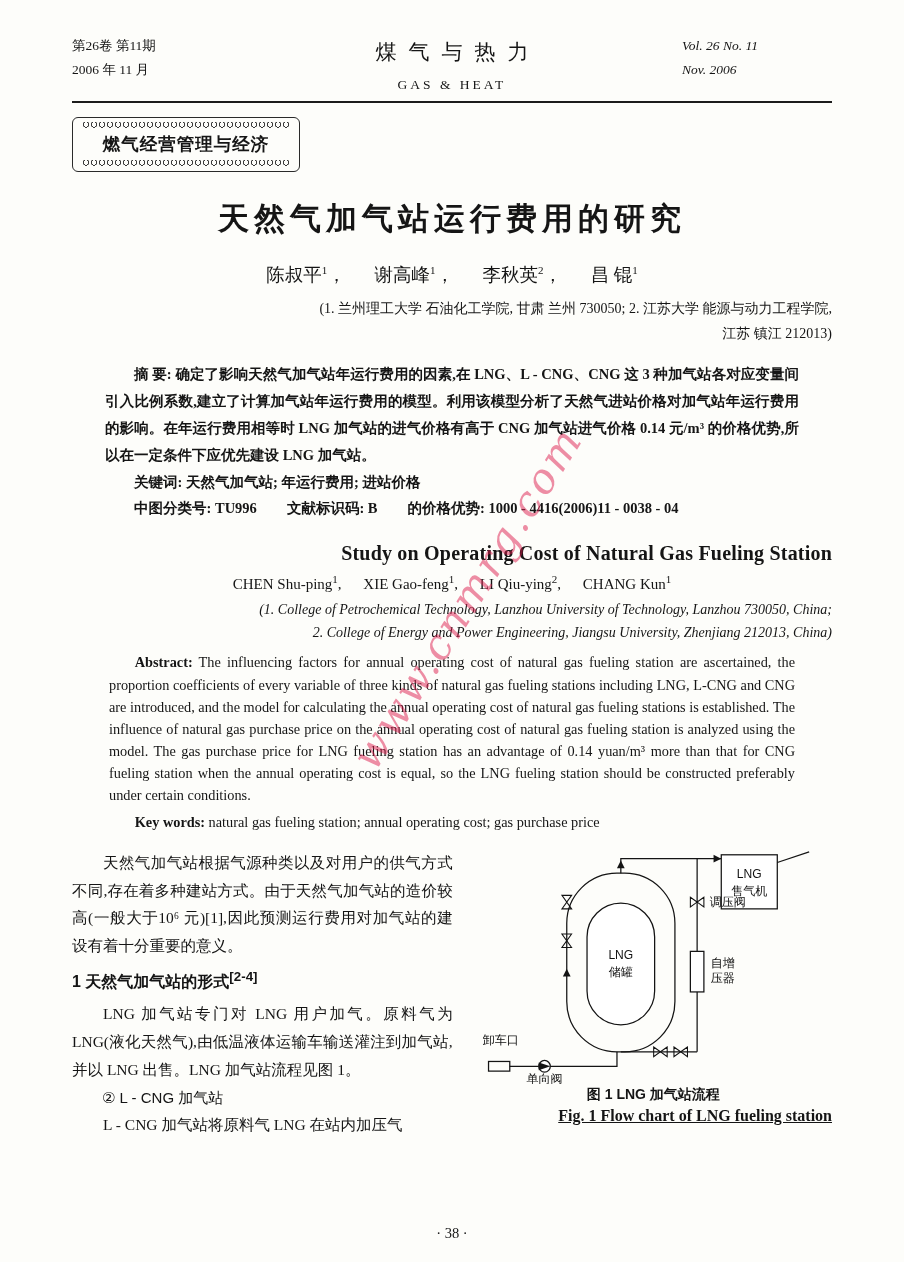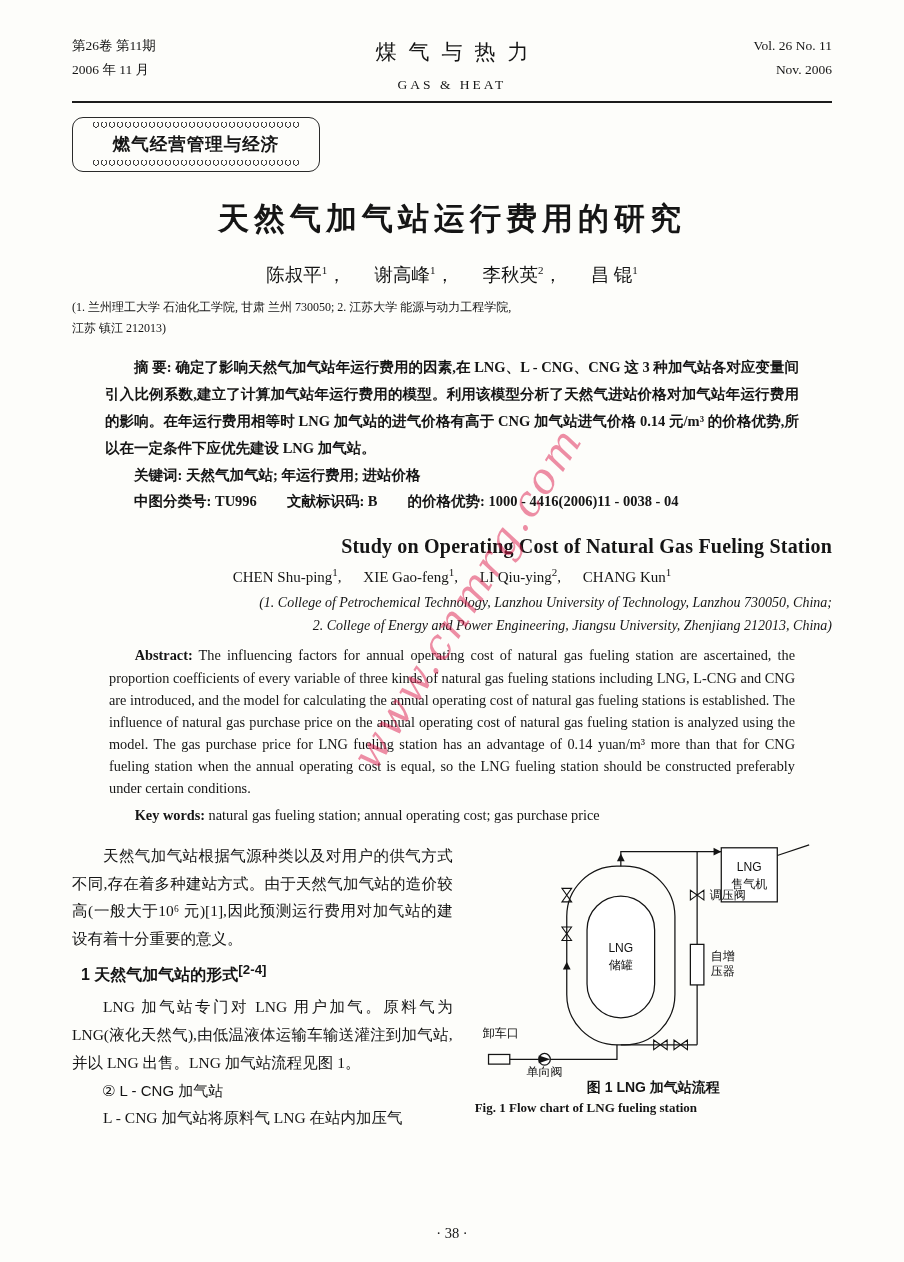--- a/index.html
+++ b/index.html
@@ -3,65 +3,65 @@
 <meta charset="utf-8">
 <style>
   html,body{margin:0;padding:0;background:#9a9a9a;}
   .page{position:relative;width:904px;height:1262px;margin:0 auto;background:#fdfdfa;color:#151515;
         font-family:"Liberation Serif","DejaVu Serif",serif;overflow:hidden;}
   .content{padding:34px 72px 0;}
 
   
   .header{display:flex;justify-content:space-between;align-items:flex-start;font-size:13.5px;line-height:1.75;}
   .h-left,.h-right{width:150px;}
-  .h-right{text-align:right;}
+  .h-right{font-style:italic;}
   .h-center{text-align:center;flex:1;}
   .journal-cn{font-size:21px;letter-spacing:12px;text-indent:12px;}
   .journal-en{font-size:13.5px;letter-spacing:3px;margin-top:2px;}
   .rule{border-bottom:2.2px solid #1c1c1c;margin-top:5px;}
 
   
-  .badge{margin-top:14px;width:208px;border:1.6px solid #2a2a2a;border-radius:11px;padding:4px 19px;background:#fdfdfa;}
+  .badge{margin-top:14px;width:208px;border:1.6px solid #2a2a2a;border-radius:6px;padding:4px 9px;background:#fdfdfa;}
   .scallop{height:7px;background-image:radial-gradient(circle at 4px 2.5px,rgba(0,0,0,0) 2.1px,#3a3a3a 2.1px,#3a3a3a 3.1px,rgba(0,0,0,0) 3.3px);
            background-size:8px 7px;background-repeat:repeat-x;}
   .badge-text{text-align:center;font-weight:bold;font-size:17.5px;letter-spacing:1px;padding:3px 0 4px;
               font-family:"Liberation Sans","DejaVu Sans",sans-serif;}
 
   
   .title{ text-align:center;margin-top:26px;font-size:31px;font-weight:bold;letter-spacing:5px;}
   .authors{text-align:center;margin-top:22px;font-size:18.5px;}
   .authors sup,.en-authors sup{font-size:11px;}
   .gap{display:inline-block;width:24px;}
   .gap2{display:inline-block;width:18px;}
-  .affil{text-align:left;margin-top:10px;font-size:12px;line-height:1.75;}
+  .affil{text-align:right;margin-top:10px;font-size:14px;line-height:1.75;}
 
   
   .abstract-block{margin:15px 33px 0;font-size:14.5px;line-height:1.85;text-align:justify;font-weight:bold;}
   .abstract-block p{margin:0;text-indent:2em;}
   .msp{display:inline-block;width:30px;}
 
   
   .en-title{text-align:right;font-weight:bold;font-size:20px;margin-top:20px;letter-spacing:.2px;}
   .en-authors{text-align:center;font-size:15px;margin-top:8px;}
   .en-affil{text-align:right;font-style:italic;font-size:14px;margin-top:5px;line-height:1.65;}
   .en-abstract{margin:7px 33px 0;font-size:14.3px;line-height:1.55;text-align:justify;}
   .en-abstract p{margin:4px;text-indent:1.8em;}
   .en-kw{margin-top:3px;}
 
   
   .body-cols{display:flex;gap:22px;margin-top:16px;}
   .col-left{width:392px;font-size:15.5px;line-height:1.8;text-align:justify;}
   .col-left p{margin:0;text-indent:2em;font-family:Liberation Serif, serif;}
-  .col-left h3{font-size:16px;margin:5px 9px 3px;font-weight:bold;font-family:"Liberation Sans","DejaVu Sans",sans-serif;}
+  .col-left h3{font-size:16px;margin:5px 0 3px;font-weight:bold;font-family:"Liberation Sans","DejaVu Sans",sans-serif;}
   .col-left p.item{font-family:"Liberation Sans","DejaVu Sans",sans-serif;font-size:15px;}
   .col-right{width:368px;}
   .diagram{width:100%;display:block;}
   .fig-cap-cn{text-align:center;font-weight:bold;font-size:14px;margin-top:2px;
               font-family:"Liberation Sans","DejaVu Sans",sans-serif;}
-  .fig-cap-en{text-align:left;font-weight:bold;font-size:13px;margin-top:3px;}
+  .fig-cap-en{text-align:right;font-weight:bold;font-size:16px;margin-top:3px;text-decoration:underline;}
 
   
   .ln{fill:none;stroke:#141414;stroke-width:1.3px;}
   .wf{fill:#fff;stroke:#141414;stroke-width:1.3px;}
   .fl{fill:#141414;stroke:none;}
   .t{font:12.5px "Liberation Sans","DejaVu Sans",sans-serif;fill:#111;}
   .ta{text-anchor:middle;}
 
   
   .watermark{position:absolute;left:342px;top:752px;transform:rotate(-58deg);transform-origin:0 0;

